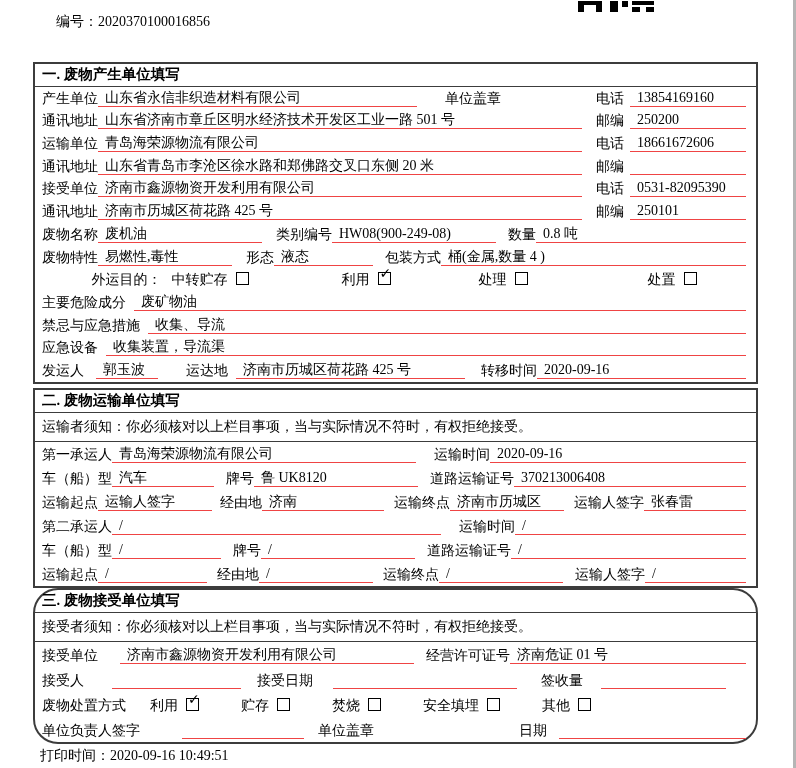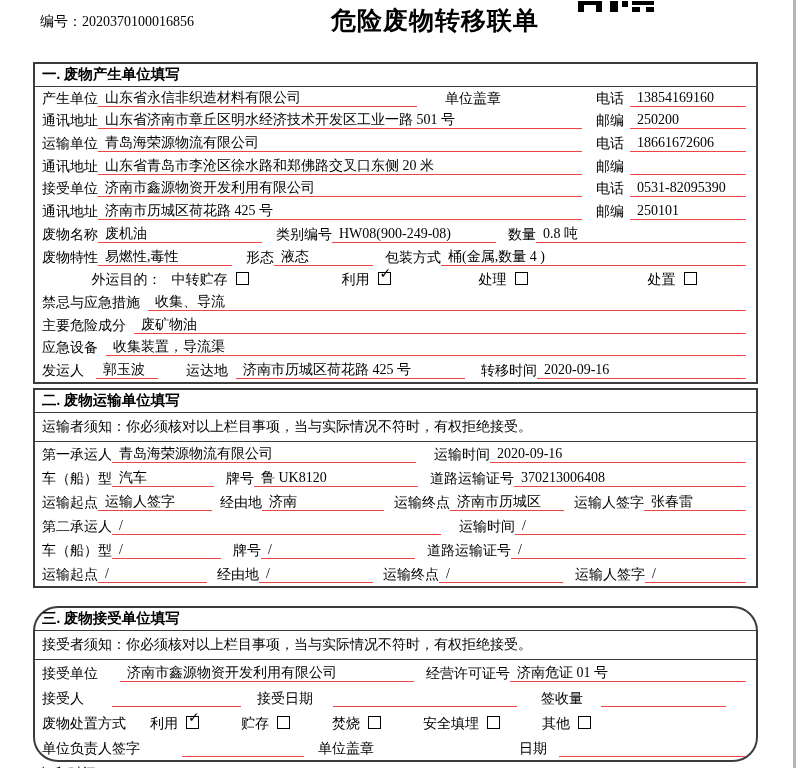--- a/index.html
+++ b/index.html
@@ -5,29 +5,29 @@
   html,body { margin:0; padding:0; background:#ffffff; }
   .page {
     position:relative; width:796px; height:768px; background:#fff;
     font-family:"Liberation Serif","DejaVu Serif",serif;
     font-size:14px; color:#000; overflow:hidden;
   }
   .edge-right { position:absolute; top:0; right:0; width:3px; height:100%; background:#b5b5b5; }
 
   
   .doc-header { position:relative; height:62px; }
-  .doc-no { position:absolute; left:40px; top:13px; white-space:nowrap; }
+  .doc-no { position:absolute; left:56px; top:13px; white-space:nowrap; }
   .doc-title { position:absolute; left:331px; top:4px; font-size:25px; font-weight:bold; letter-spacing:1px; white-space:nowrap; }
   .qr { position:absolute; left:578px; top:0; }
 
   
   .box { box-sizing:border-box; width:725px; margin-left:33px; border:2px solid #3c3c3c; background:#fff; }
   .box1 { }
   .box2 { margin-top:4px; }
-  .box3 { margin-top:18px;border-radius:25px; }
+  .box3 { margin-top:0;border-radius:25px; }
   .box-title { font-weight:bold; height:22px; line-height:21px; padding-left:7px; border-bottom:1px solid #3c3c3c; font-size:14.5px; }
   .notice { height:28px; line-height:27px; padding-left:7px; border-bottom:1px solid #3c3c3c; white-space:nowrap; }
 
   
   .r { display:flex; align-items:flex-end; box-sizing:border-box; padding:0 10px 3px 7px; }
   .box1 .r { height:22.7px;justify-content:center; }
   .box2 .r { height:24px; }
   .box3 .r { height:25px; }
   .lbl { white-space:nowrap; line-height:17px; flex:0 0 auto; }
   .u { border-bottom:1px solid #ef4444; padding:0 7px; white-space:nowrap; line-height:17px; flex:0 0 auto; min-height:16px; }
@@ -48,21 +48,20 @@
 </head>
 <body>
 
 <div class="page">
   <div class="edge-right"></div>
 
   <div class="doc-header">
     <div class="doc-no">
       <span>编号：</span><span>2020370100016856</span>
     </div>
-    <div class="doc-title">危险废物转移联单</div>
     <div class="qr">
       <svg width="80" height="11" shape-rendering="crispEdges">
         <rect x="0" y="0" width="24" height="4" fill="#000"></rect>
         <rect x="0" y="4" width="6" height="7" fill="#000"></rect>
         <rect x="18" y="4" width="6" height="7" fill="#000"></rect>
         <rect x="32" y="0" width="8" height="11" fill="#000"></rect>
         <rect x="44" y="0" width="6" height="6" fill="#000"></rect>
         <rect x="54" y="0" width="22" height="4" fill="#000"></rect>
         <rect x="54" y="6" width="8" height="5" fill="#000"></rect>
         <rect x="68" y="6" width="8" height="5" fill="#000"></rect>
@@ -174,29 +173,29 @@
       </span>
       <span class="opt" style="margin-left:120px">
         <span class="lbl">处置</span>
         <span class="cb">
             <span class="mk"></span>
           </span>
       </span>
     </div>
 
     <div class="r">
+      <span class="lbl">主要危险成分</span>
+      <span class="sp" style="width:8px"></span>
+      <span class="u grow">废矿物油</span>
+    </div>
+
+    <div class="r">
       <span class="lbl">禁忌与应急措施</span>
       <span class="sp" style="width:8px"></span>
       <span class="u grow">收集、导流</span>
-    </div>
-
-    <div class="r">
-      <span class="lbl">主要危险成分</span>
-      <span class="sp" style="width:8px"></span>
-      <span class="u grow">废矿物油</span>
     </div>
 
     <div class="r">
       <span class="lbl">应急设备</span>
       <span class="sp" style="width:8px"></span>
       <span class="u grow">收集装置，导流渠</span>
     </div>
 
     <div class="r">
       <span class="lbl">发运人</span>

